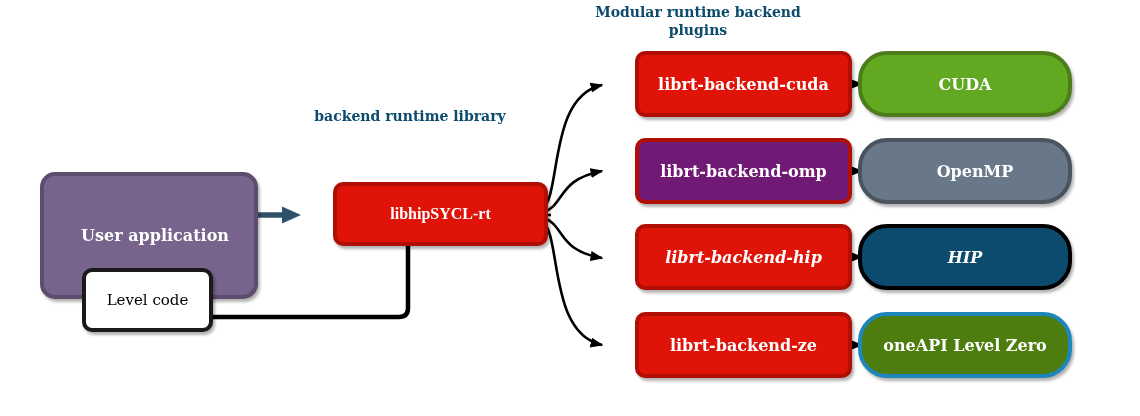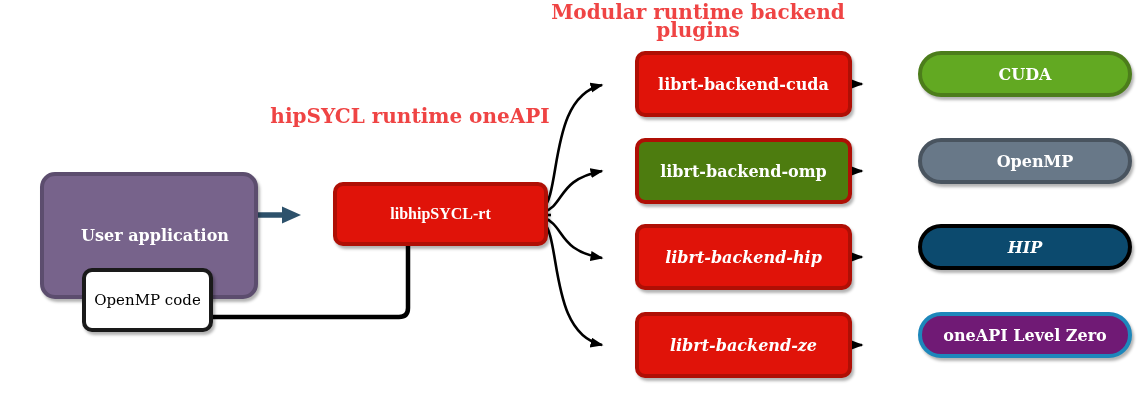--- a/index.html
+++ b/index.html
@@ -10,24 +10,24 @@
   .connector-layer{position:absolute;left:0;top:0;z-index:1;}
   .node{
     position:absolute;z-index:2;display:flex;align-items:center;justify-content:center;
     border:4px solid #4c1d95;border-radius:10px;box-shadow:2px 3px 3px rgba(0,0,0,0.30);
     color:#ffffff;font-weight:bold;font-size:16px;text-align:center;box-sizing:border-box;margin-left:30px;
   }
   .node-user{left:10px;top:172px;width:218px;height:127px;border-radius:15px;}
   .node-device{left:52px;top:268px;width:131px;height:64px;color:#000;font-weight:normal;font-size:15px;z-index:3;}
   .node-rt{left:303px;top:182px;width:215px;height:64px;font-family:Liberation Serif, serif;}
   .backend{left:605px;width:217px;height:66px;}
-  .runtime{left:888px;width:214px;height:46px;border-radius:29px;}
+  .runtime{left:828px;width:214px;height:66px;border-radius:29px;}
   .row-0{top:51px;}.row-1{top:138px;}.row-2{top:224px;font-style:italic;}.row-3{top:312px;}
   .diagram-title{
-    position:absolute;z-index:4;color:#ef4444;font-weight:bold;font-size:20px;
+    position:absolute;z-index:4;color:#0c4a6e;font-weight:bold;font-size:14px;
     text-align:center;line-height:18px;
   }
   .t-runtime{left:235px;top:107px;width:350px;}
   .t-plugins{left:548px;top:3px;width:300px;white-space:pre-line;}
 </style>
 </head>
 <body>
 
 <div class="canvas">
 
@@ -51,54 +51,54 @@
     <path d="M 542 213 C 566 205, 556 180, 602 171" stroke="#000" stroke-width="2.6" fill="none" marker-end="url(#arr)"></path>
     <path d="M 542 217 C 566 225, 556 250, 602 258" stroke="#000" stroke-width="2.6" fill="none" marker-end="url(#arr)"></path>
     <path d="M 542 220 C 562 236, 548 333, 602 345" stroke="#000" stroke-width="2.6" fill="none" marker-end="url(#arr)"></path>
 
     <path d="M 823 84 L 862 84" stroke="#000" stroke-width="2.3" fill="none" marker-end="url(#arr)"></path>
     <path d="M 823 171 L 862 171" stroke="#000" stroke-width="2.3" fill="none" marker-end="url(#arr)"></path>
     <path d="M 823 257 L 862 257" stroke="#000" stroke-width="2.3" fill="none" marker-end="url(#arr)"></path>
     <path d="M 823 345 L 862 345" stroke="#000" stroke-width="2.3" fill="none" marker-end="url(#arr)"></path>
   </svg>
 
-  <div class="diagram-title t-runtime">hipSYCL runtime oneAPI</div>
+  <div class="diagram-title t-runtime">backend runtime library</div>
   <div class="diagram-title t-plugins">Modular runtime backend
 plugins</div>
 
   <div class="node node-user" style="background-color: rgb(119, 99, 139); border-color: rgb(92, 77, 110); color: rgb(255, 255, 255); padding-left: 12px;">
     <span>User application</span>
   </div>
   <div class="node node-device" style="background-color: rgb(255, 255, 255); border-color: rgb(26, 26, 26); color: rgb(0, 0, 0);">
-    <span>OpenMP code</span>
+    <span>Level code</span>
   </div>
 
   <div class="node node-rt" style="background-color: rgb(224, 19, 9); border-color: rgb(175, 15, 5); color: rgb(255, 255, 255);">
     <span>libhipSYCL-rt</span>
   </div>
 
   <div class="node backend row-0" style="background-color: rgb(224, 19, 9); border-color: rgb(175, 15, 5);">
     <span>librt-backend-cuda</span>
   </div>
-  <div class="node backend row-1" style="background-color: #4d7c0f; border-color: rgb(175, 15, 5);">
+  <div class="node backend row-1" style="background-color: #701a75; border-color: rgb(175, 15, 5);">
     <span>librt-backend-omp</span>
   </div>
   <div class="node backend row-2" style="background-color: rgb(224, 19, 9); border-color: rgb(175, 15, 5);">
     <span>librt-backend-hip</span>
   </div>
-  <div class="node backend row-3" style="background-color: rgb(224, 19, 9); border-color: rgb(175, 15, 5); font-style: italic;">
+  <div class="node backend row-3" style="background-color: rgb(224, 19, 9); border-color: rgb(175, 15, 5);">
     <span>librt-backend-ze</span>
   </div>
 
   <div class="node runtime row-0" style="background-color: rgb(98, 169, 34); border-color: rgb(76, 125, 27);">
     <span>CUDA</span>
   </div>
   <div class="node runtime row-1" style="background-color: rgb(104, 120, 136); border-color: rgb(73, 84, 95); padding-left: 20px;">
     <span>OpenMP</span>
   </div>
   <div class="node runtime row-2" style="background-color: #0c4a6e; border-color: rgb(0, 0, 0);">
     <span>HIP</span>
   </div>
-  <div class="node runtime row-3" style="background-color: #701a75; border-color: rgb(29, 135, 187);">
+  <div class="node runtime row-3" style="background-color: #4d7c0f; border-color: rgb(29, 135, 187);">
     <span>oneAPI Level Zero</span>
   </div>
 
 </div>
 
 </body></html>

